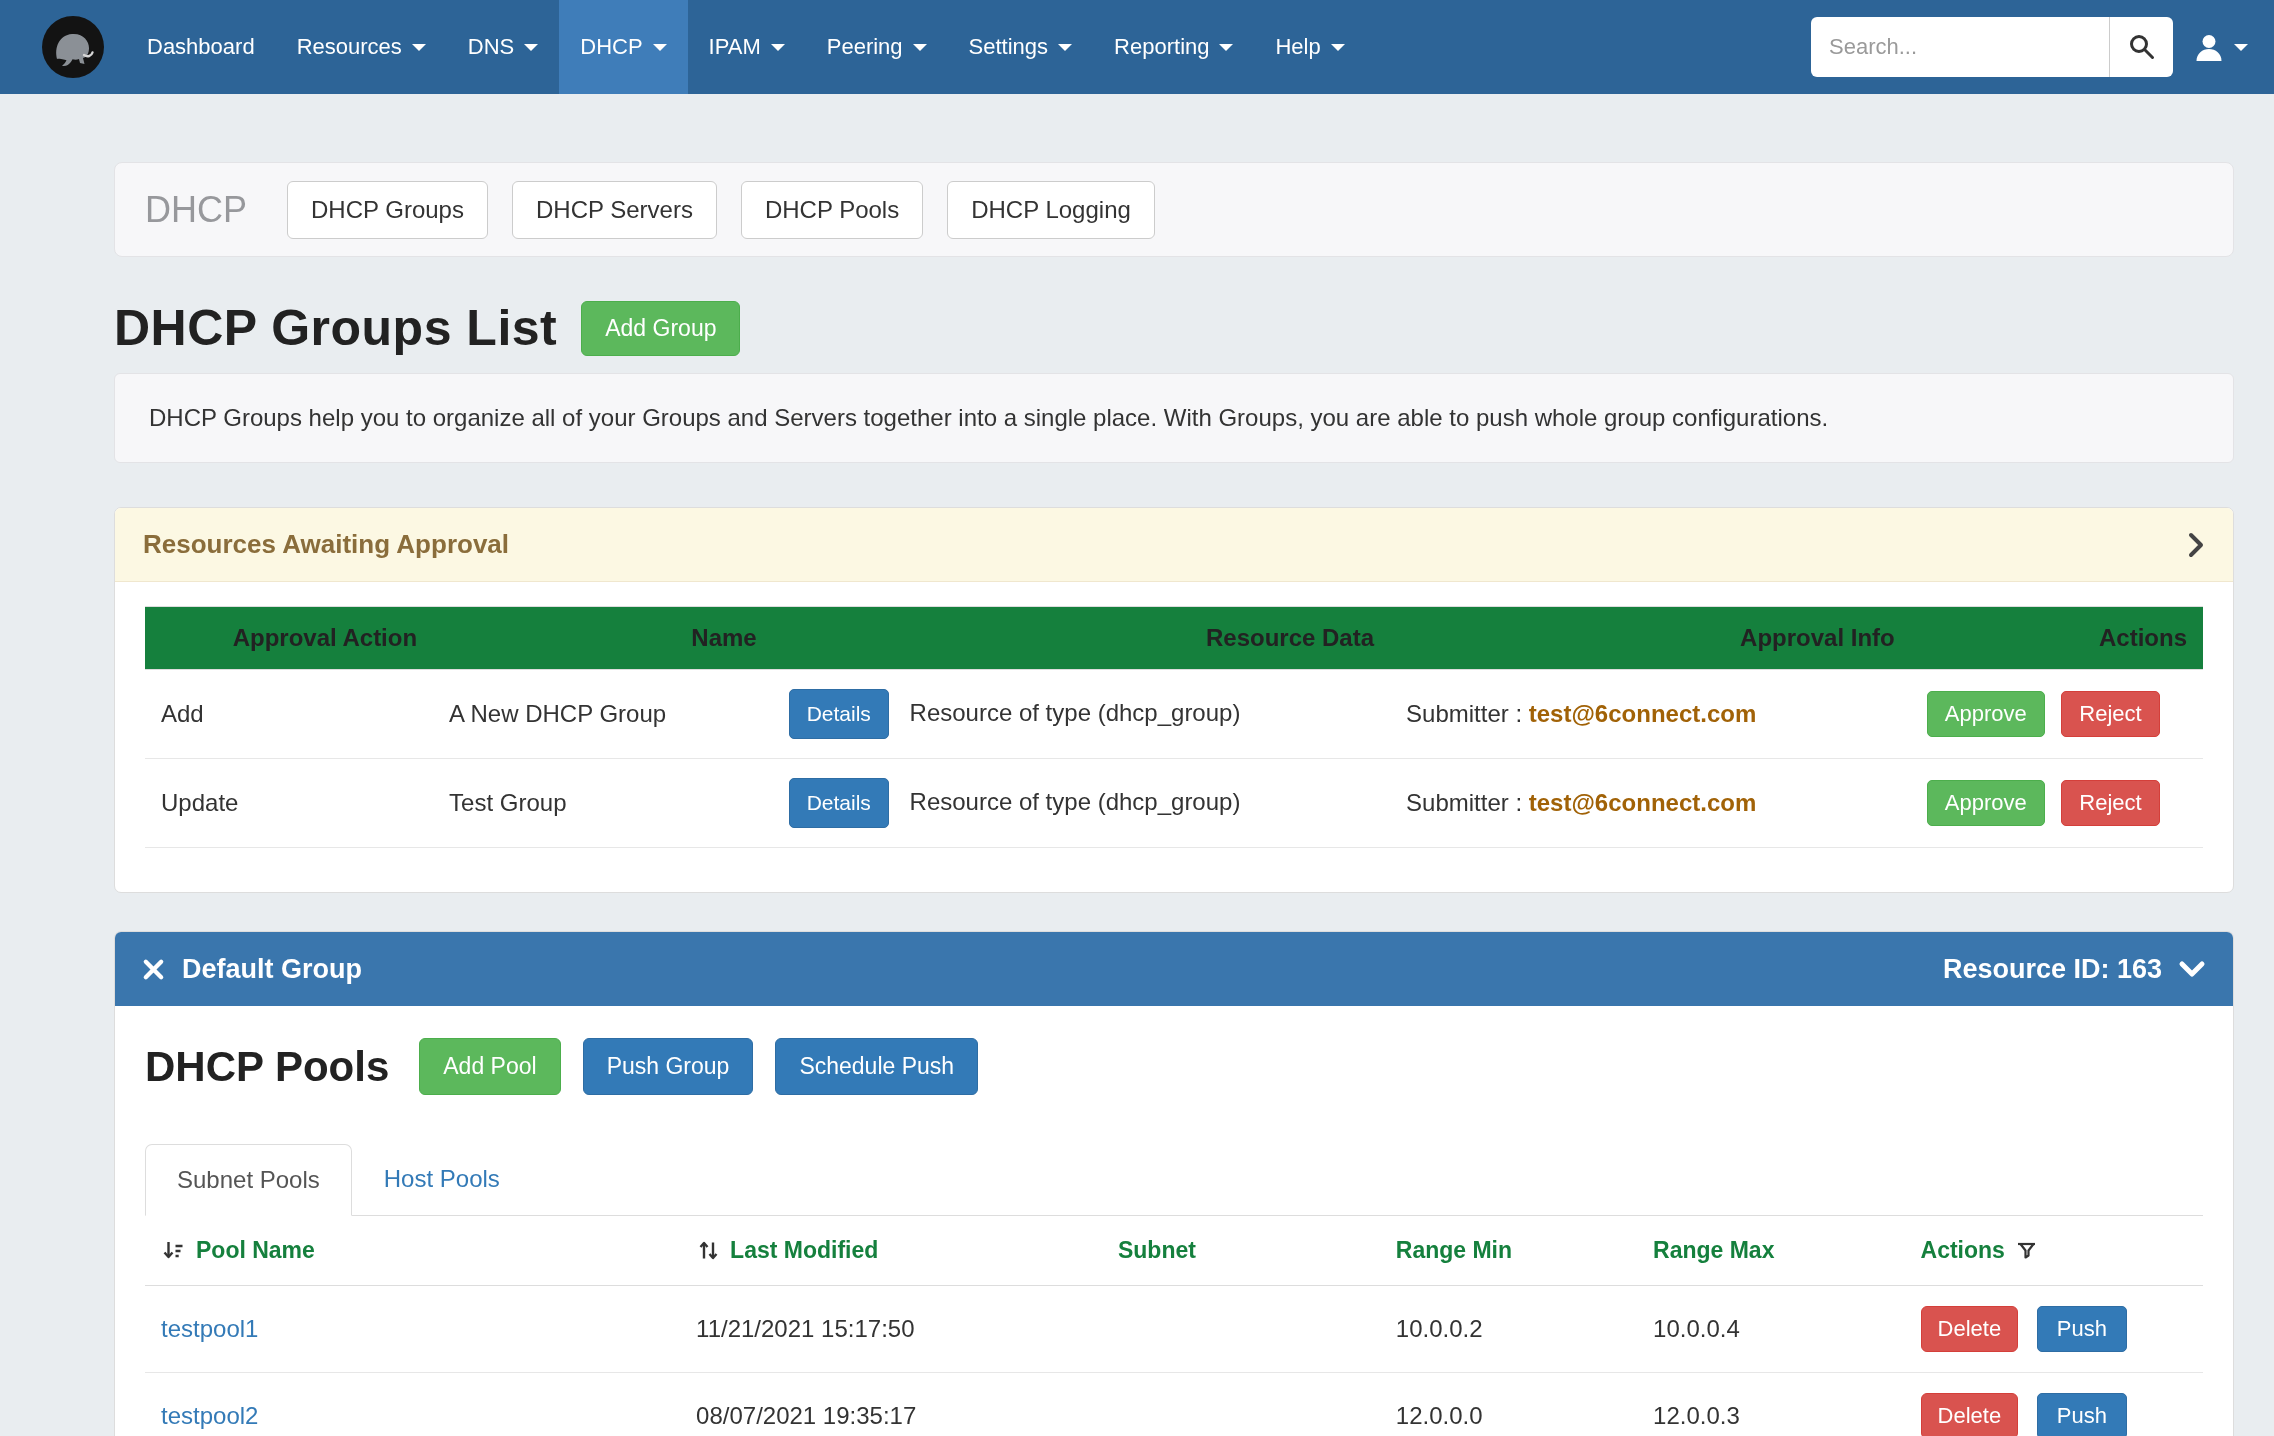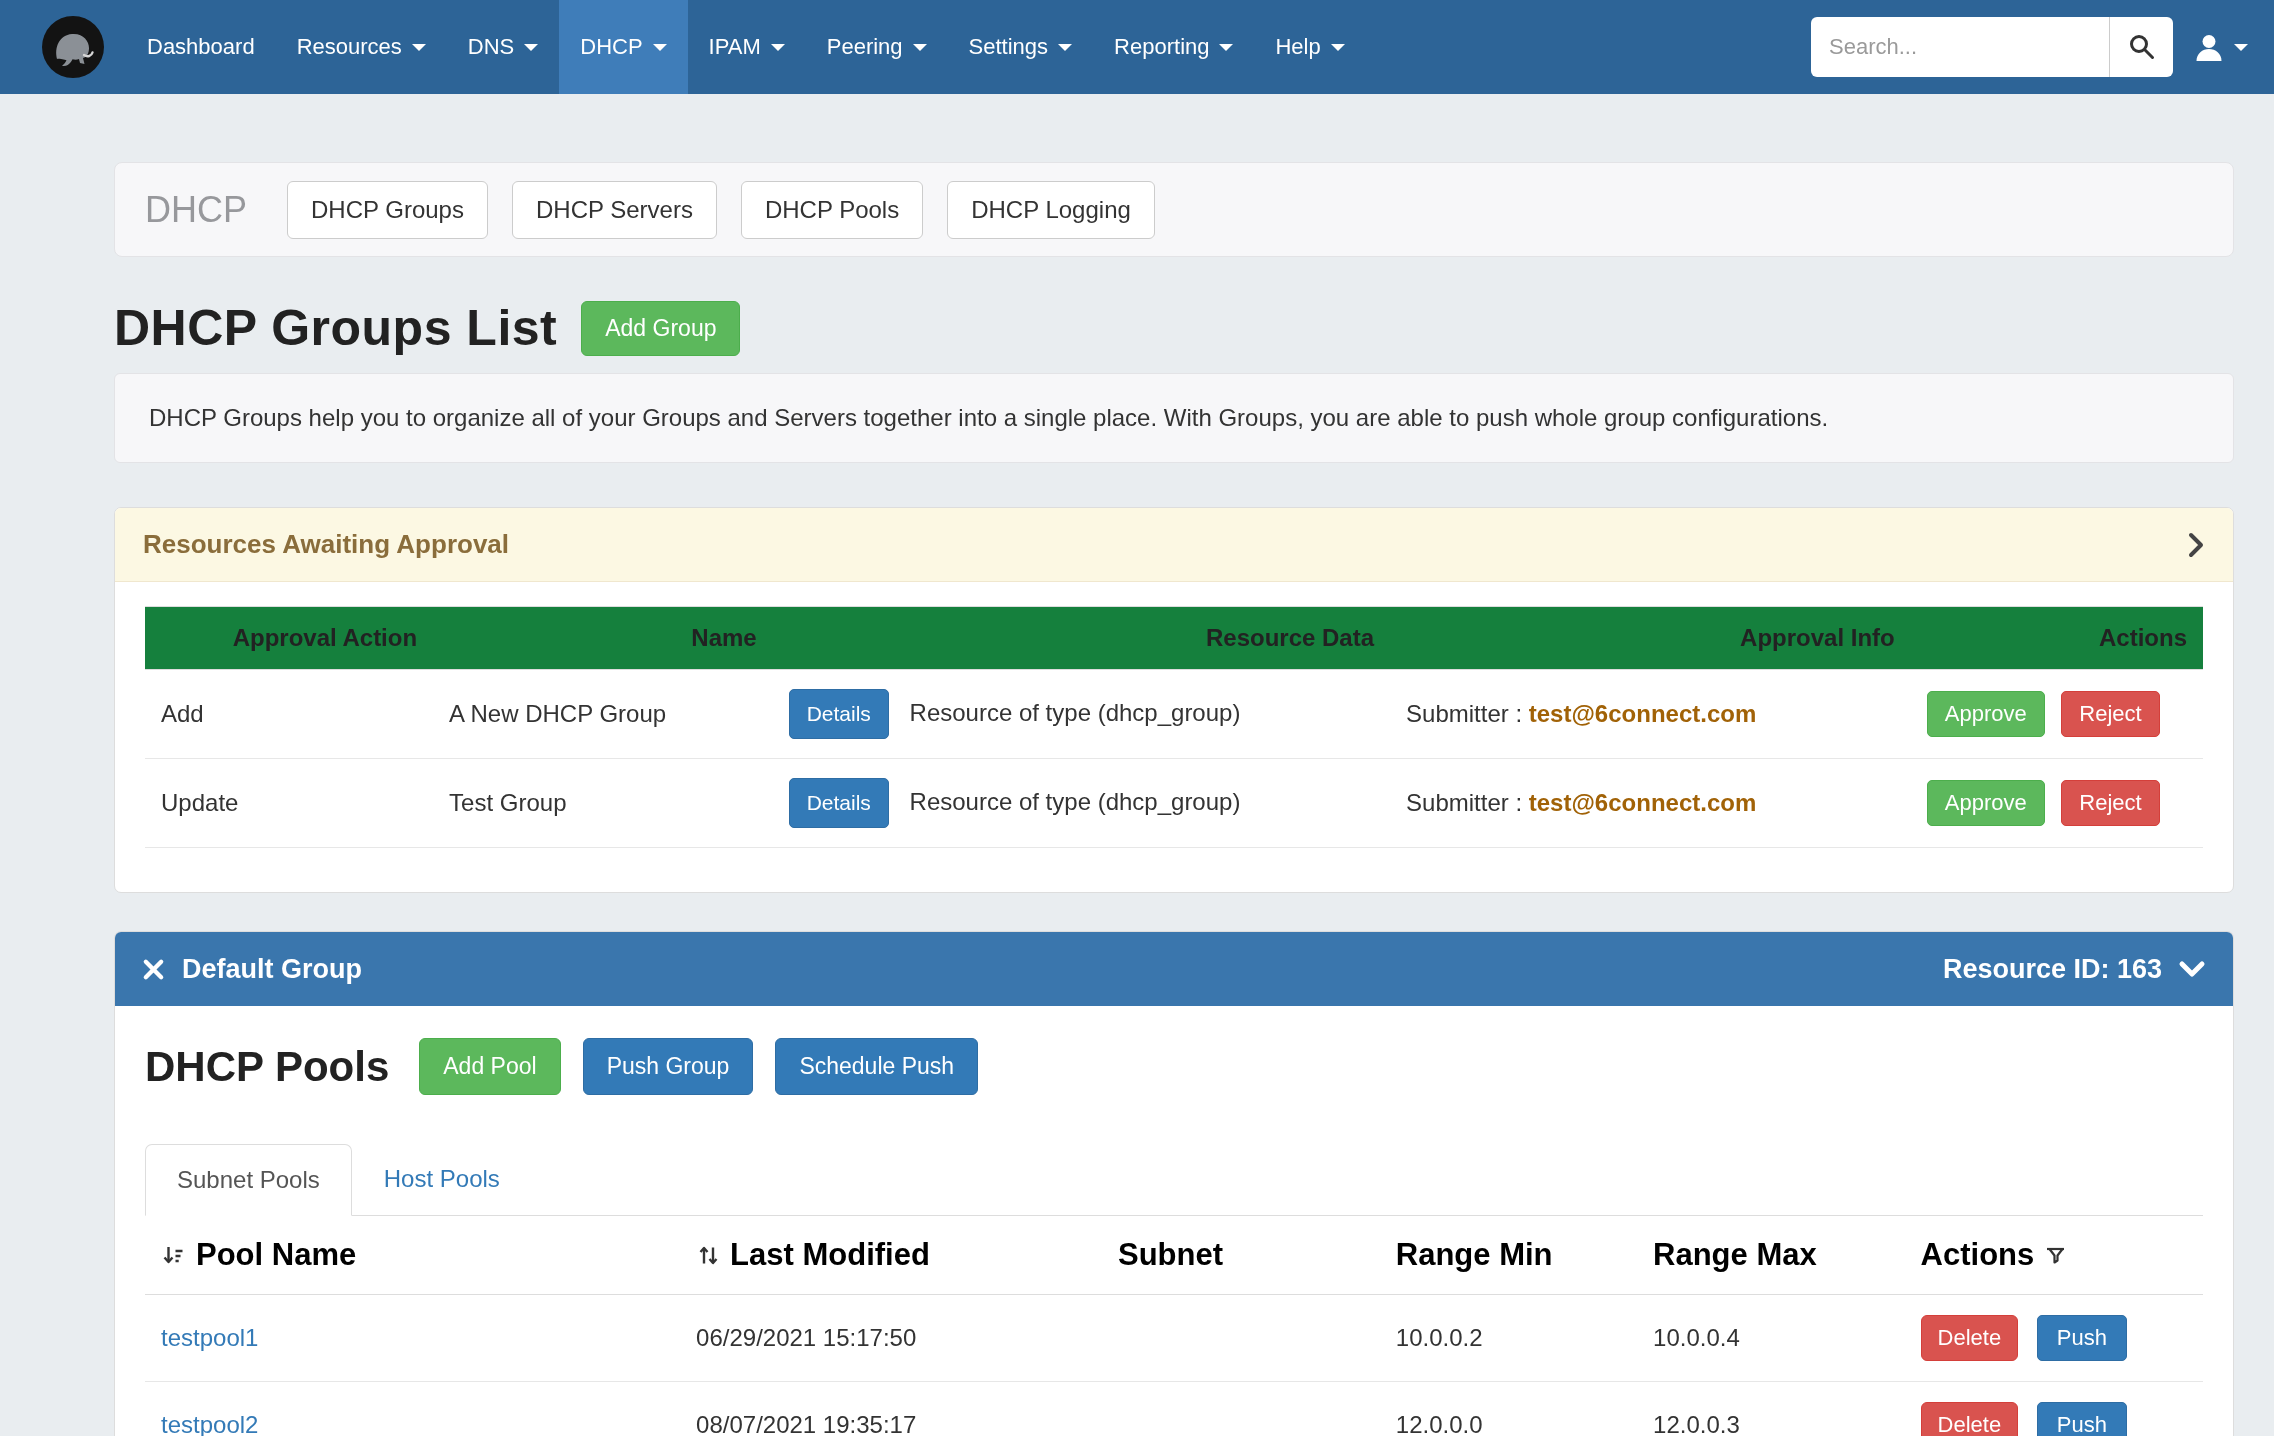--- a/index.html
+++ b/index.html
@@ -61,21 +61,21 @@
   .pools-title { font-size:42px; font-weight:bold; color:#222; margin-right:8px; }
   .btn-primary { background:var(--primary, #337ab7); border:1px solid #2e6da4; color:#fff; border-radius:6px; padding:14px 23px; font-size:23px; }
   .btn-success-lg { background:var(--success, #5cb85c); border:1px solid #4cae4c; color:#fff; border-radius:6px; padding:14px 23px; font-size:23px; }
 
   .tabs { display:flex; border-bottom:1px solid #ddd; align-items:flex-end; }
   .tab { font-size:24px; padding:21px 31px; white-space:nowrap; }
   .tab.active { background:#fff; border:1px solid #ddd; border-bottom:1px solid #fff; margin-bottom:-1px; border-radius:7px 7px 0 0; color:#555; cursor:default; }
   .tab.link { color:var(--link, #337ab7); cursor:pointer; border:1px solid transparent; }
 
   table.pools { width:100%; border-collapse:collapse; table-layout:fixed; }
-  .pools th { text-align:left; font-size:31px; color:#000000; padding:21px 16px; border-bottom:1px solid #ddd; }
+  .pools th { text-align:left; font-size:23px; color:#15803d; padding:21px 16px; border-bottom:1px solid #ddd; }
   .pools td { font-size:24px; color:#333; padding:20px 16px; border-bottom:1px solid #e7e7e7; vertical-align:middle; }
   .th-inner { display:flex; align-items:center; gap:10px; }
   .pool-link { color:var(--link, #337ab7); cursor:pointer; }
   .btn-delete { background:var(--danger, #d9534f); border:1px solid #d43f3a; color:#fff; font-size:22px; padding:9px 16px; border-radius:6px; }
   .btn-push { background:var(--primary, #337ab7); border:1px solid #2e6da4; color:#fff; font-size:22px; padding:9px 19px; border-radius:5px; margin-left:12px; }
 
   .icon { display:inline-flex; align-items:center; justify-content:center; }
 </style>
 </head>
 <body>
@@ -316,21 +316,21 @@
                 </span>
               </span>
             </th>
           </tr>
         </thead>
         <tbody>
           <tr>
             <td>
               <a class="pool-link">testpool1</a>
             </td>
-            <td>06/29/2021 15:17:50</td>
+            <td>11/21/2021 15:17:50</td>
             <td></td>
             <td>10.0.0.2</td>
             <td>10.0.0.4</td>
             <td>
               <button class="btn btn-delete">Delete</button>
               <button class="btn btn-push">Push</button>
             </td>
           </tr>
           <tr>
             <td>

